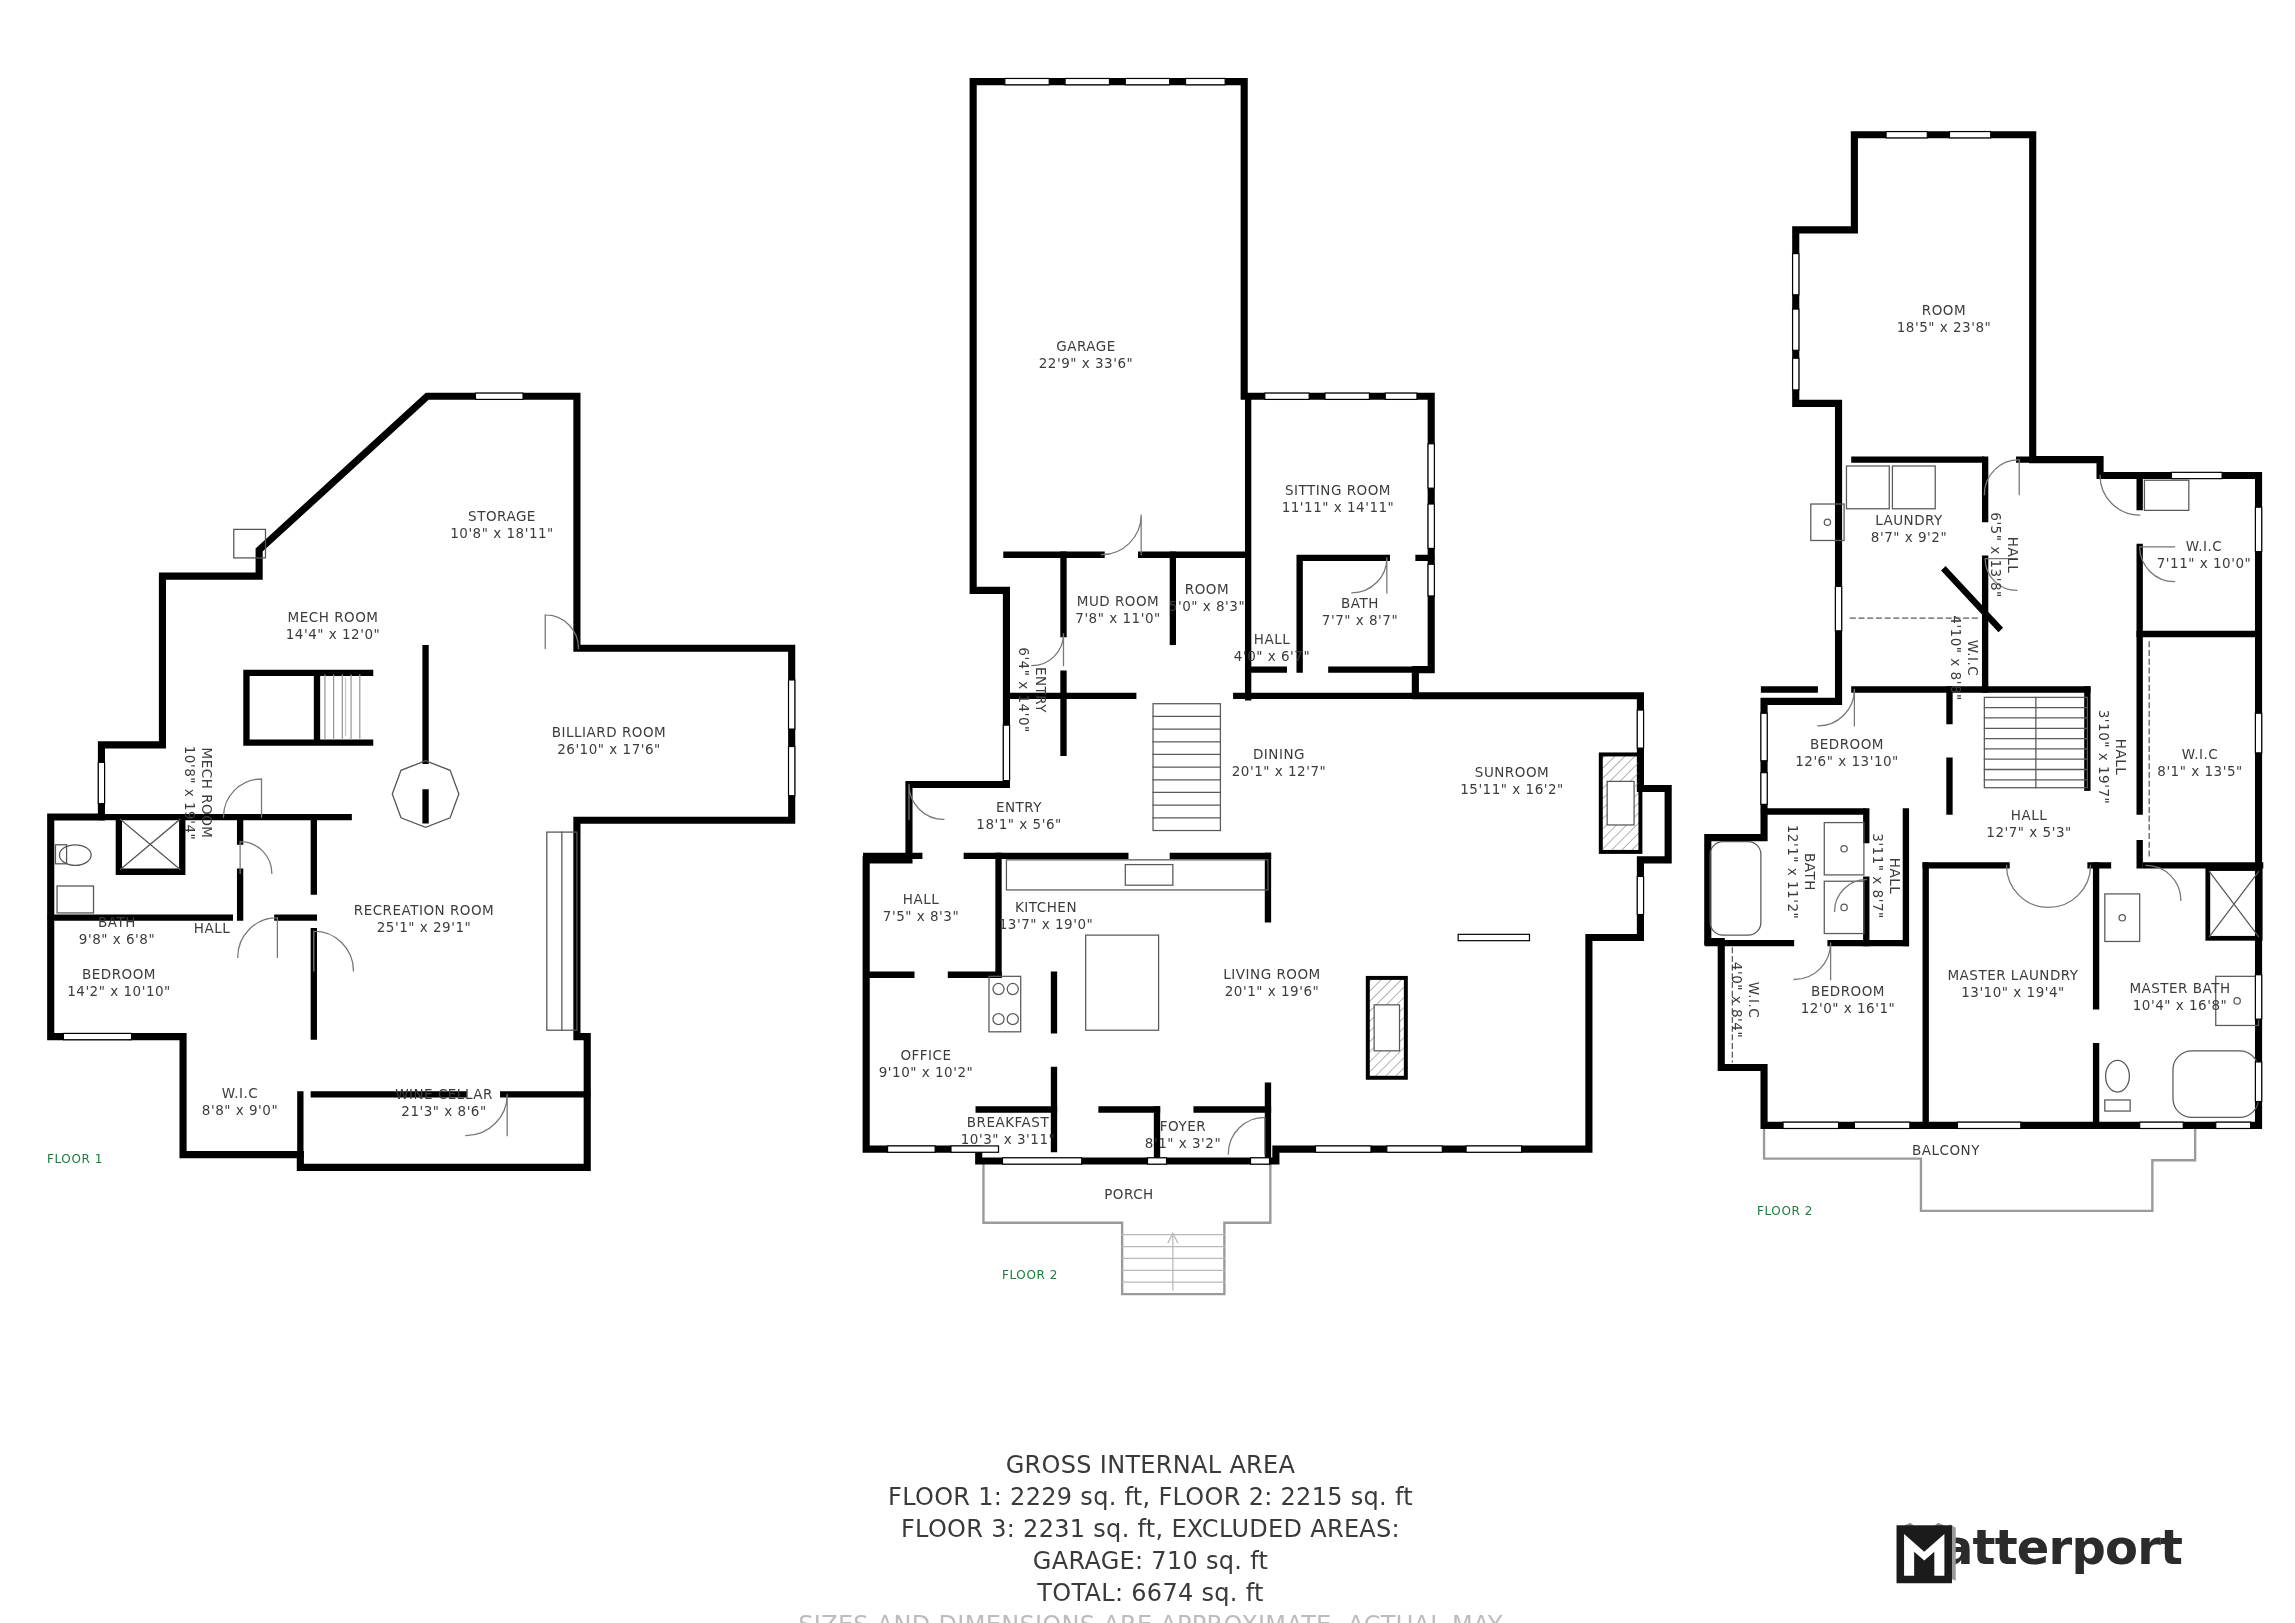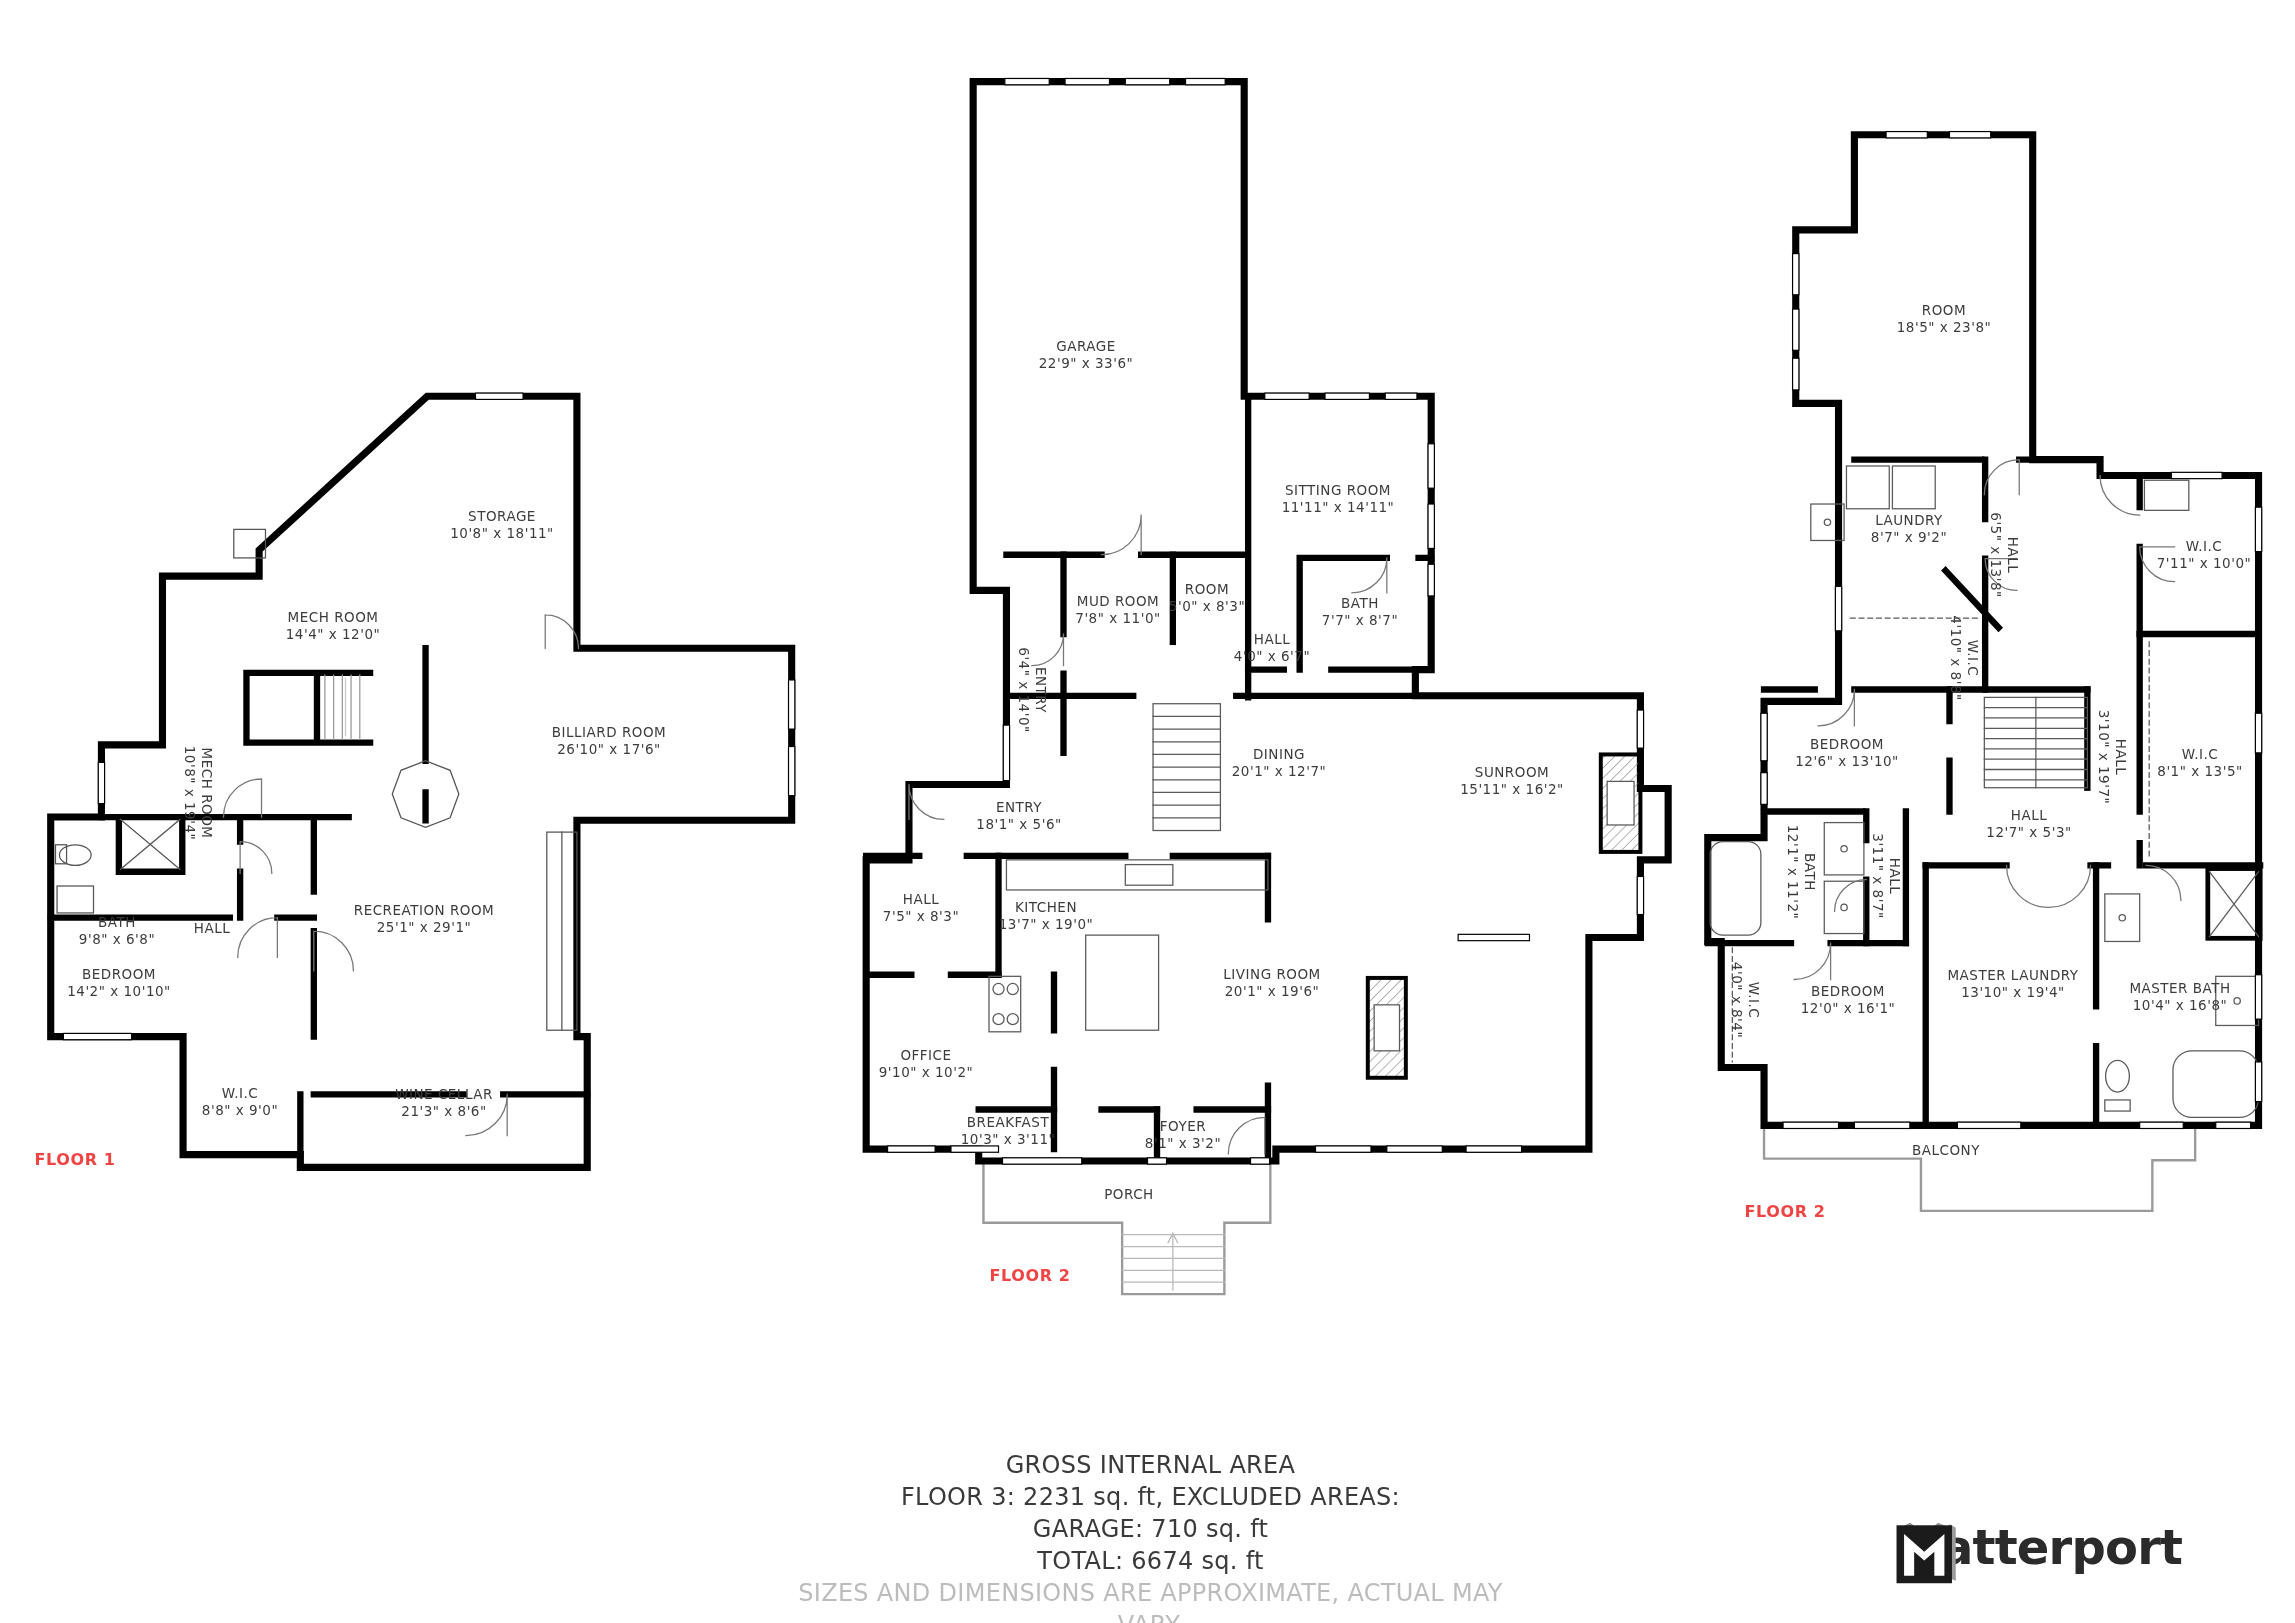--- a/index.html
+++ b/index.html
@@ -2,22 +2,22 @@
 <html style="font-size:12.7px"><head>
 <meta charset="utf-8">
 <style>
   html,body{margin:0;padding:0;background:#fff;}
   .page{position:relative;width:2295px;height:1623px;background:#ffffff;overflow:hidden;
         font-family:"DejaVu Sans","Liberation Sans",sans-serif;}
   svg{position:absolute;left:0;top:0;}
   .rlabel{position:absolute;transform:translate(-50%,-50%);text-align:center;color:#3c3c3c;
           font-size:13.5px;line-height:17.4px;letter-spacing:0.5px;white-space:nowrap;}
   .rlabel.v{transform:translate(-50%,-50%) rotate(90deg);}
-  .flabel{position:absolute;transform:translate(-50%,-50%);color:#ef4444;font-size:16px;
-          letter-spacing:0.6px;white-space:nowrap;font-weight:bold;}
+  .flabel{position:absolute;transform:translate(-50%,-50%);color:#15803d;font-size:12px;
+          letter-spacing:0.6px;white-space:nowrap;}
   .footer{position:absolute;left:794px;top:1449px;width:713px;text-align:center;color:#3a3a3a;}
   .footer div{font-size:24px;line-height:32px;letter-spacing:0.3px;}
   .footer .dis{color:#bcbcbc;}
   .brand{position:absolute;left:1894px;top:1519px;display:flex;align-items:center;gap:16px;}
   .brand .word{font-size:48px;font-weight:bold;color:#2b2b2b;letter-spacing:-0.8px;}
 </style>
 </head>
 <body>
 
 <div class="page">
@@ -425,20 +425,21 @@
   <div>MASTER BATH</div>
       <div>10'4" x 16'8"</div>
     </div>
 <div class="rlabel" style="left:1946px;top:1151px">
   <div>BALCONY</div>
     </div>
 <div class="flabel" style="left:1785px;top:1211px">FLOOR 2</div>
 
 <div class="footer">
   <div>GROSS INTERNAL AREA</div>
+  <div>FLOOR 1: 2229 sq. ft, FLOOR 2: 2215 sq. ft</div>
   <div>FLOOR 3: 2231 sq. ft, EXCLUDED AREAS:</div>
   <div>GARAGE: 710 sq. ft</div>
   <div>TOTAL: 6674 sq. ft</div>
   <div class="dis">SIZES AND DIMENSIONS ARE APPROXIMATE, ACTUAL MAY VARY.</div>
 </div>
 
 <div class="brand">
   <svg width="63" height="68" viewBox="0 0 100 104">
     <polygon points="88,6 98,12 98,96 88,92" fill="#9a9a9a"></polygon>
     <polygon points="4,14 26,4 48,22 70,4 92,14 70,26 48,44 26,26" fill="#8e8e8e"></polygon>

